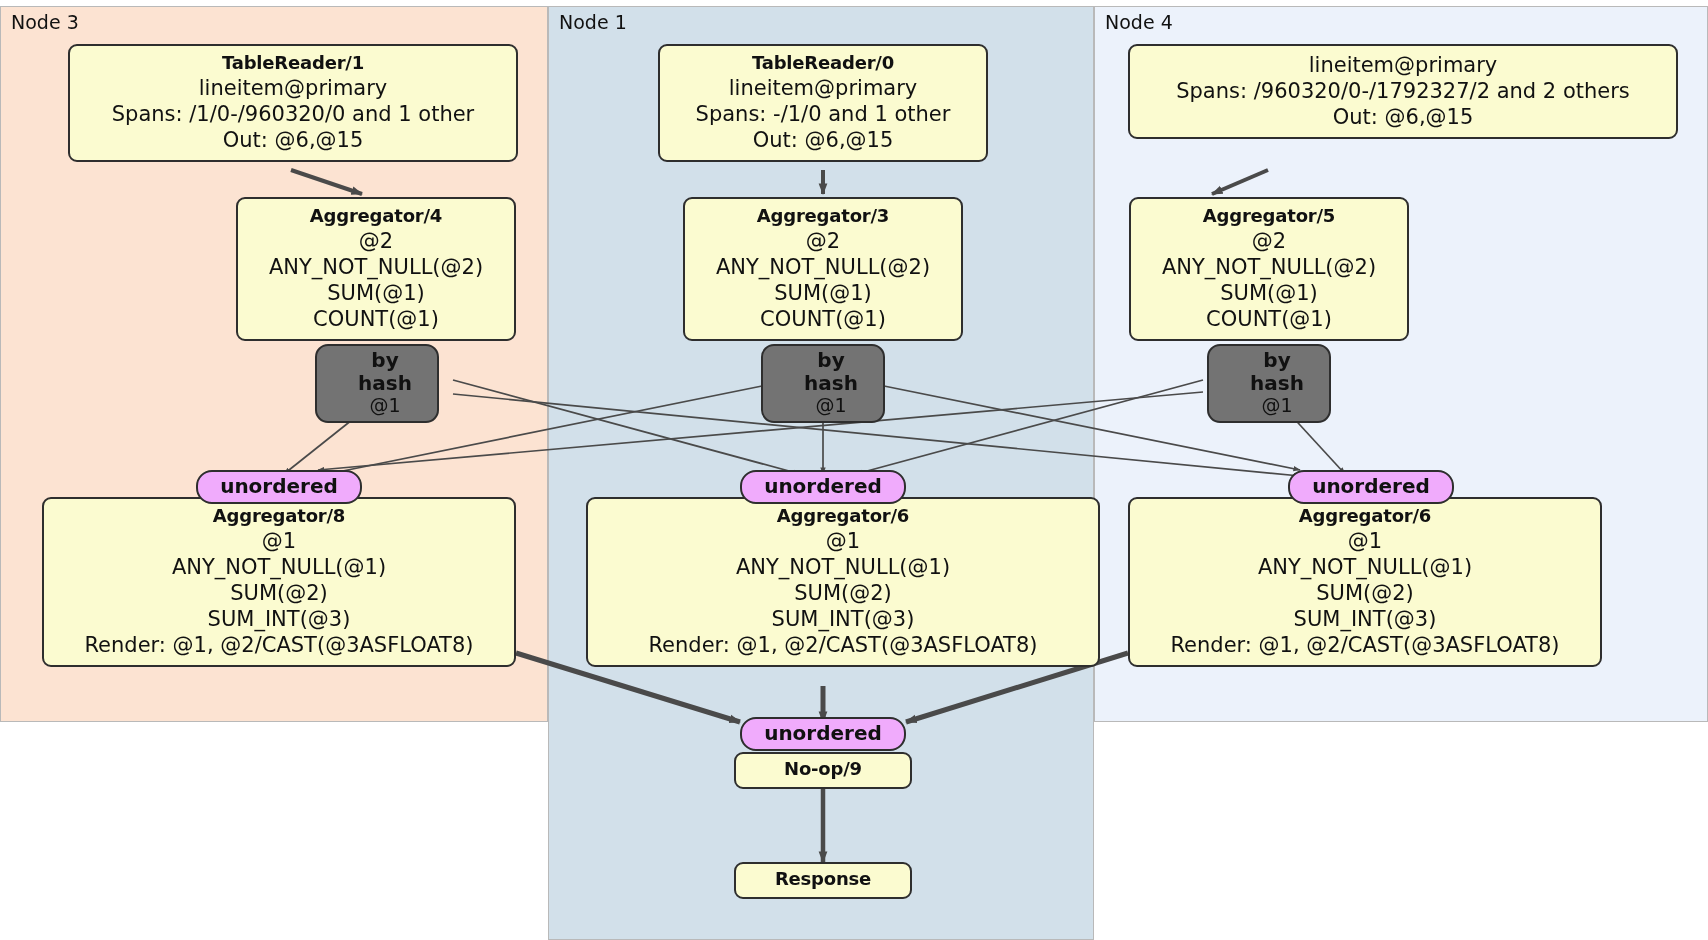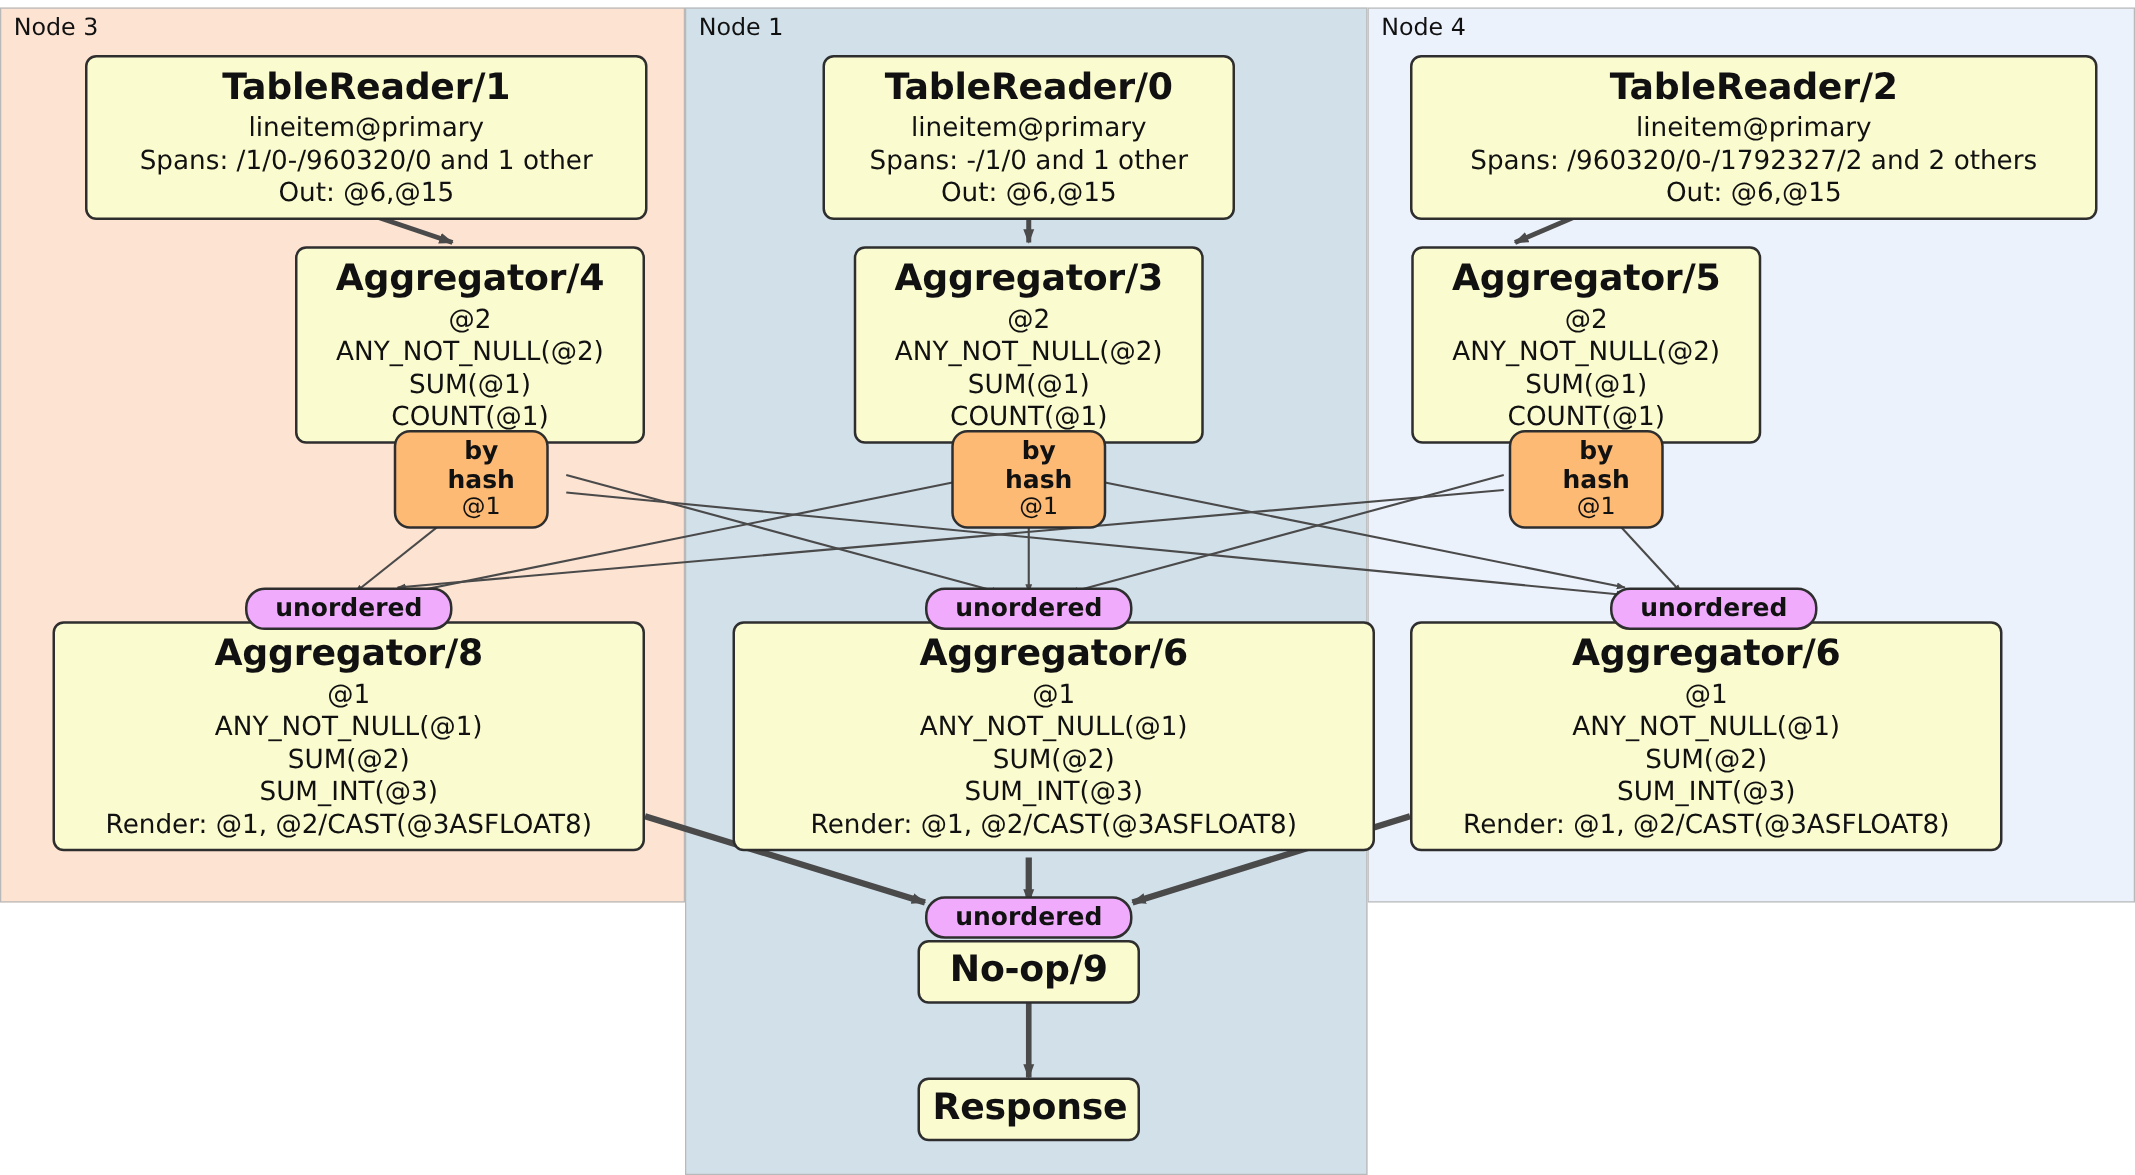--- a/index.html
+++ b/index.html
@@ -58,21 +58,21 @@
     border-radius: 9px;
     text-align: center;
     padding: 6px 10px 7px 10px;
     line-height: 1.24;
     color: #111;
     font-size: 21px;
     z-index: 3;
   }
   .proc .title {
     font-weight: bold;
-    font-size: 29px;
+    font-size: 18px;
     letter-spacing: -0.2px;
     display: block;
     margin-bottom: 1px;
   }
   .proc .ln { display: block; white-space: nowrap; }
 
   
   .badge {
     position: absolute;
     border: 2px solid #2e2e2e;
@@ -84,21 +84,21 @@
   .badge .b-main {
     display: block;
     font-weight: bold;
     font-size: 20px;
   }
   .badge .b-sub {
     display: block;
     font-size: 19px;
   }
   .badge.hash {
-    background: #fdba74;
+    background: #737373;
     border-radius: 13px;
     padding: 3px 16px 4px 32px;
   }
   .badge.unordered {
     background: #f0abfc;
     border-radius: 16px;
     padding: 3px 16px 4px 16px;
   }
 </style>
 </head>
@@ -172,21 +172,20 @@
   </div>
 
   <div class="proc" id="tr0" style="left:658px; top:44px; width:330px;">
     <span class="title">TableReader/0</span>
     <span class="ln">lineitem@primary</span>
     <span class="ln">Spans: -/1/0 and 1 other</span>
     <span class="ln">Out: @6,@15</span>
   </div>
 
   <div class="proc" id="tr2" style="left:1128px; top:44px; width:550px;">
-    <span class="title">TableReader/2</span>
     <span class="ln">lineitem@primary</span>
     <span class="ln">Spans: /960320/0-/1792327/2 and 2 others</span>
     <span class="ln">Out: @6,@15</span>
   </div>
 
   <div class="proc" id="agg4" style="left:236px; top:197px; width:280px;">
     <span class="title">Aggregator/4</span>
     <span class="ln">@2</span>
     <span class="ln">ANY_NOT_NULL(@2)</span>
     <span class="ln">SUM(@1)</span>

